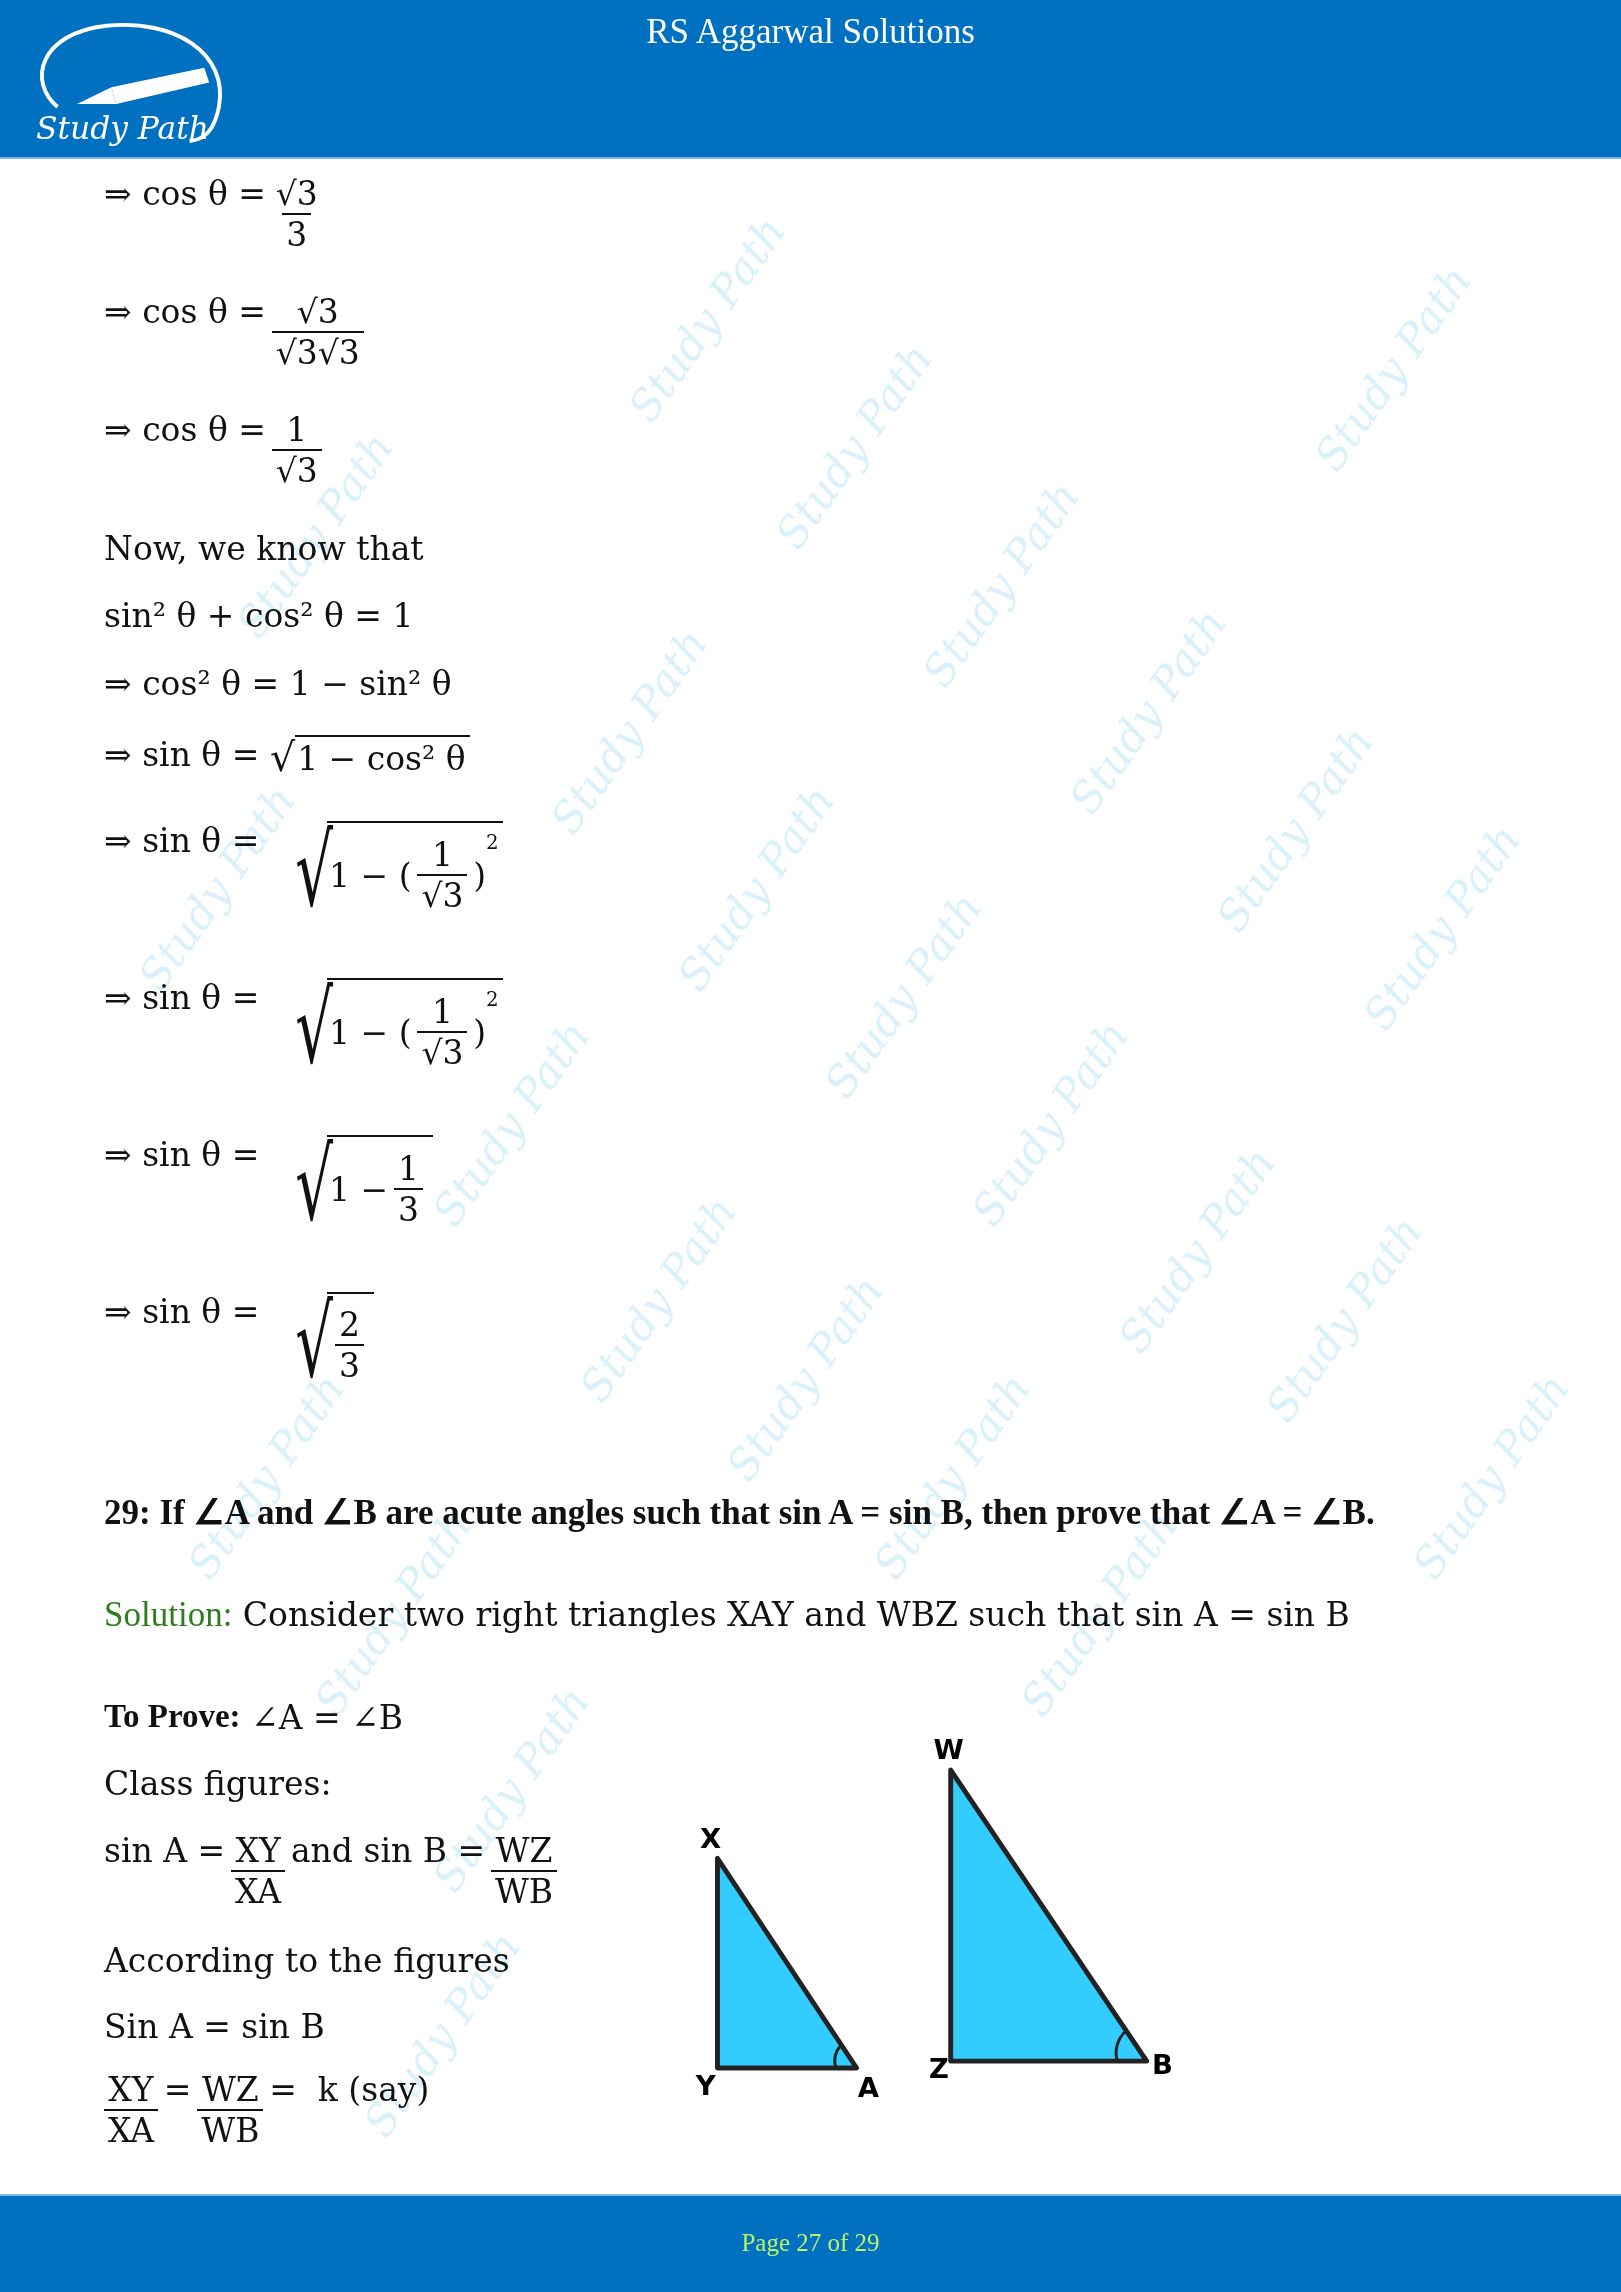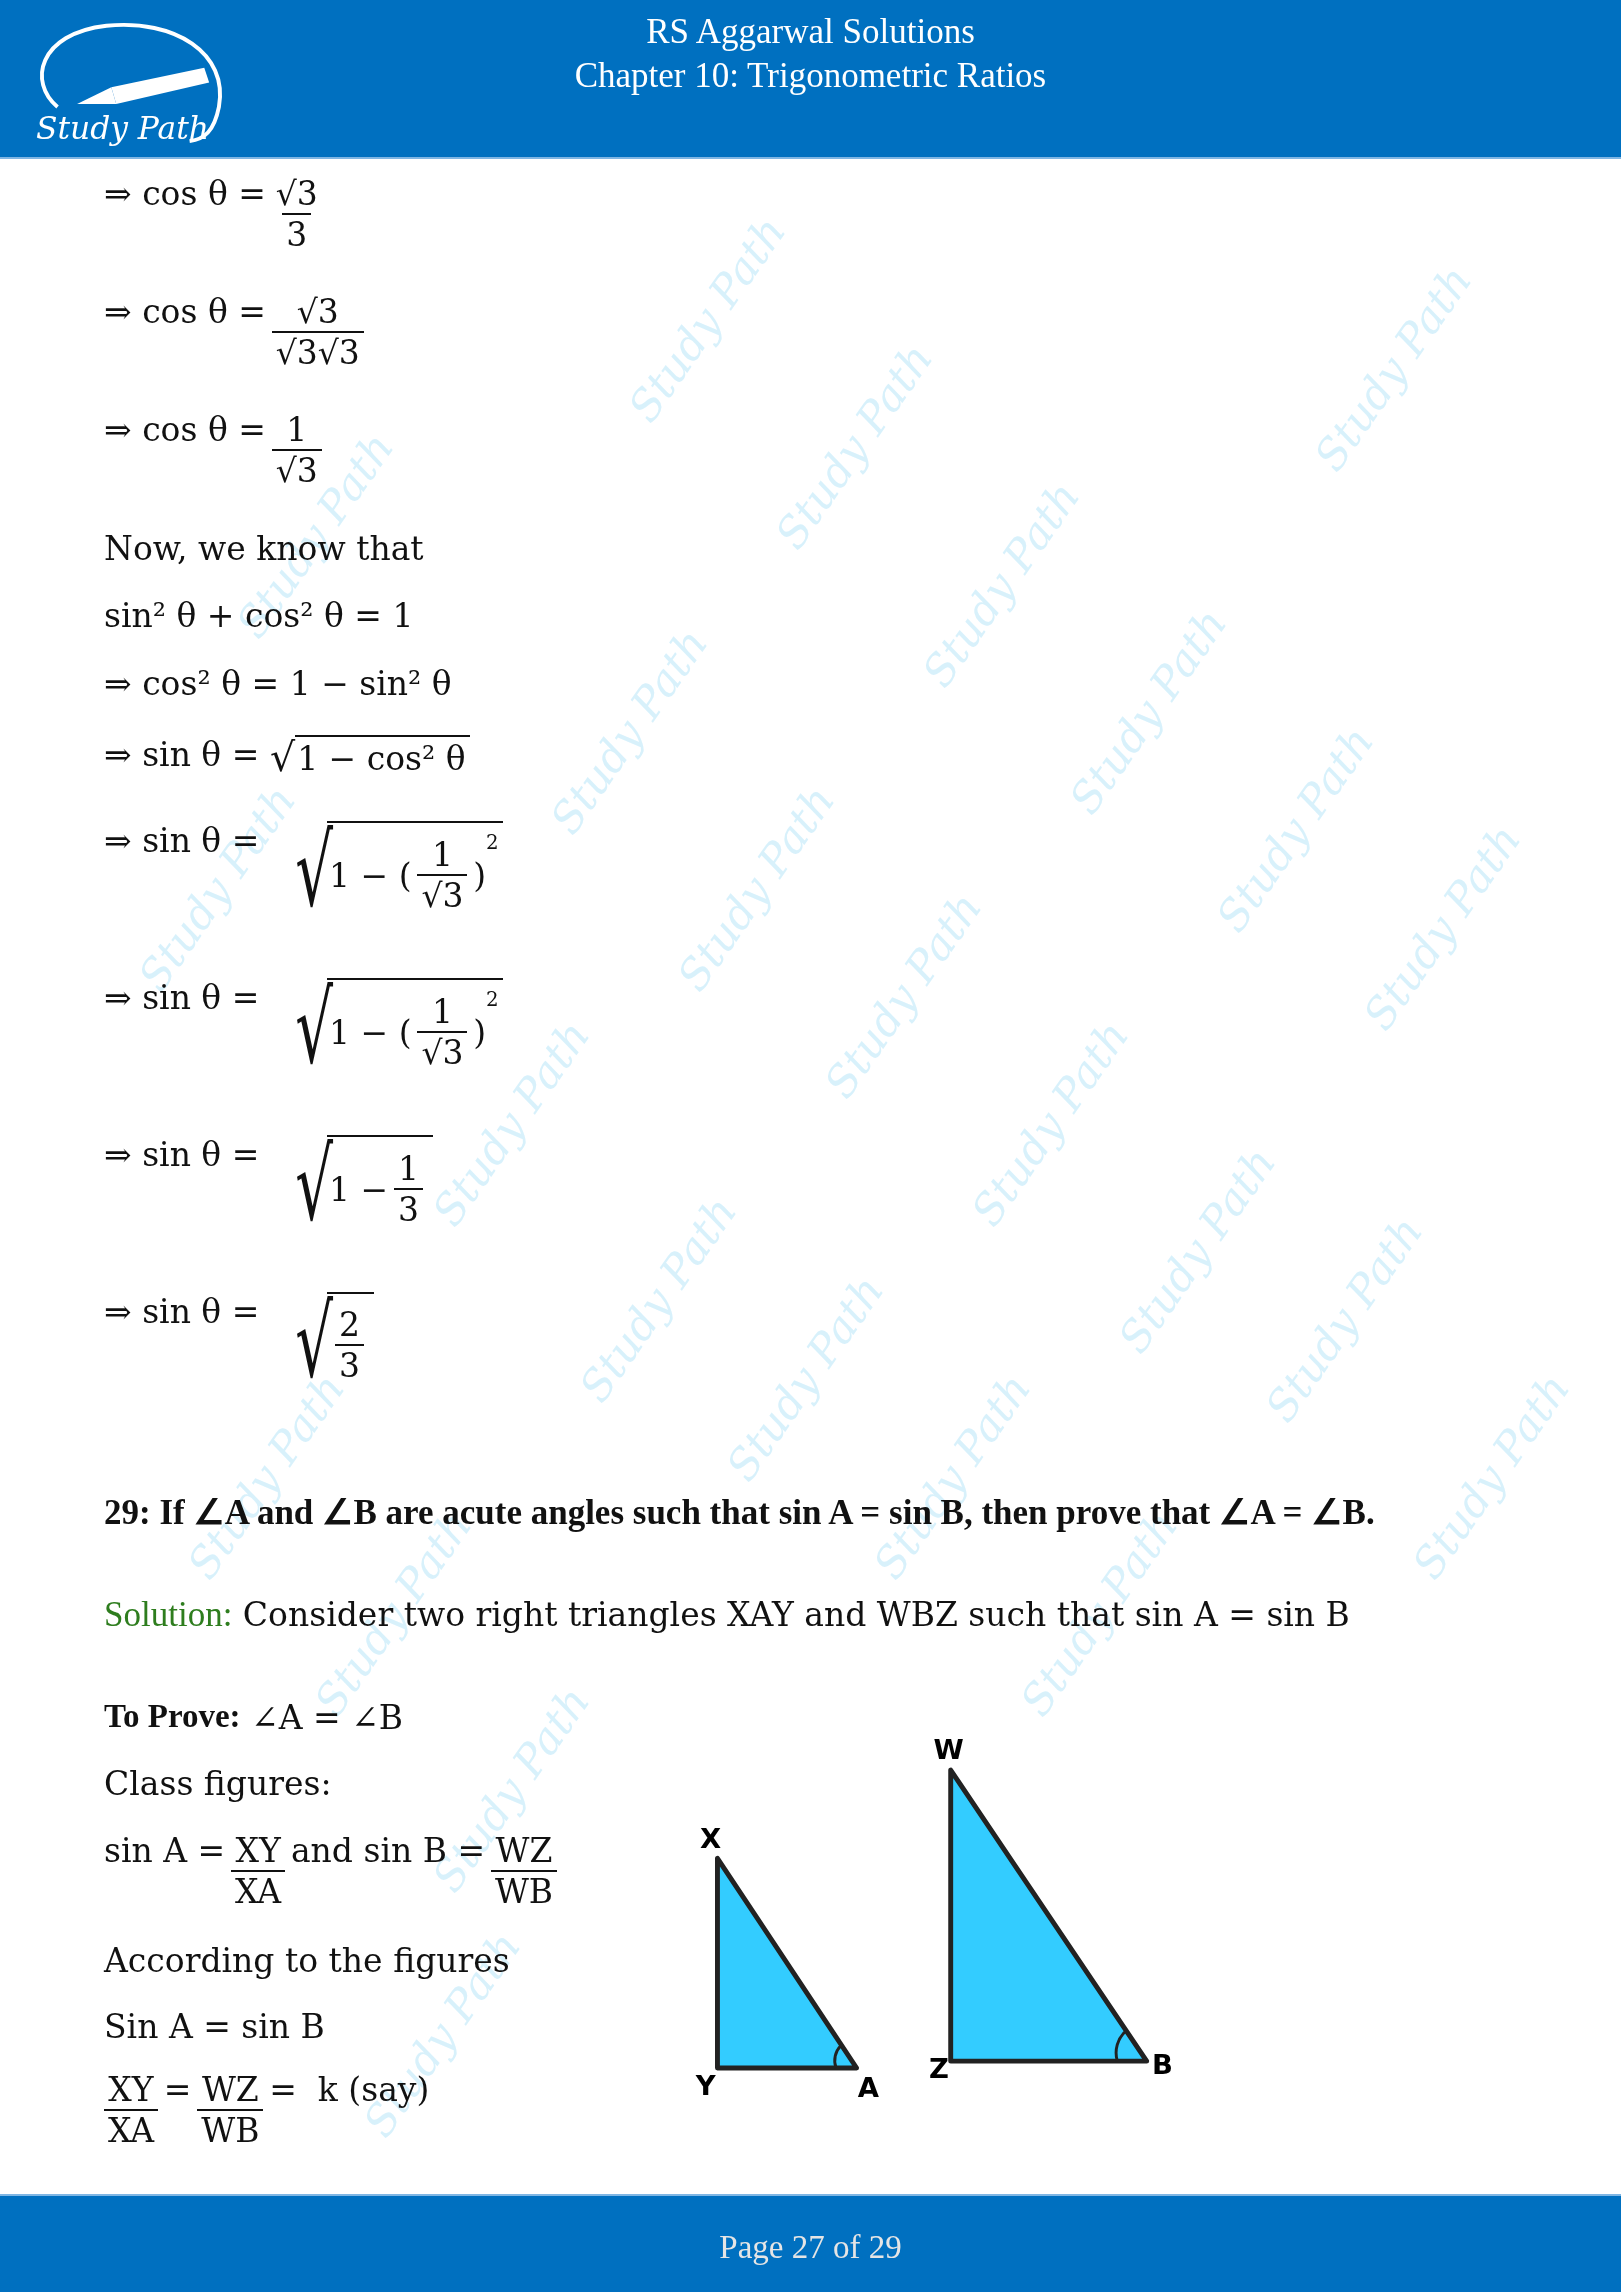--- a/index.html
+++ b/index.html
@@ -5,22 +5,22 @@
   html, body { margin:0; padding:0; }
   body { width:1621px; height:2293px; position:relative; background:#ffffff; overflow:hidden;
          font-family:"DejaVu Serif", serif; color:#111; }
   .header { position:absolute; left:0; top:0; width:1621px; height:157px; background:#0070C0;
             border-bottom:2.9px solid #7fb6e4; }
   .header .titles { position:absolute; left:0; right:0; top:9.8px; text-align:center; color:#fff;
             font-family:"Liberation Serif", serif; font-size:35px; line-height:44px; }
   .logo { position:absolute; left:17.6px; top:13.7px; width:216px; height:135px; }
   .footer { position:absolute; left:0; top:2194px; width:1621px; height:99px; background:#0070C0;
             border-top:2.9px solid #7fb6e4; }
-  .footer .pg { position:absolute; left:0; right:0; top:33px; text-align:center; color:#e5e5e5;
-            font-family:"Liberation Serif", serif; font-size:33px; }
+  .footer .pg { position:absolute; left:0; right:0; top:33px; text-align:center; color:#bef264;
+            font-family:"Liberation Serif", serif; font-size:25px; }
   .watermark { position:absolute; color:#cfeefb; font-family:"DejaVu Serif", serif; font-style:italic;
             font-size:43px; transform:rotate(-55deg); white-space:nowrap; pointer-events:none; opacity:0.8; }
   .content { position:absolute; left:98px; top:0; width:1421px; font-size:33px; }
   .line { position:absolute; left:6px; white-space:nowrap; display:flex; align-items:flex-start; }
   .frac { display:inline-flex; flex-direction:column; align-items:center; vertical-align:middle; margin:0 5.9px; }
   .frac .num { padding:0 3.9px; line-height:39px; }
   .frac .den { padding:0 3.9px; line-height:39px; border-top:2.9px solid #111; }
   .sqrt { display:inline-flex; align-items:stretch; }
   .sqrt .rad { font-size:1.2em; line-height:1; display:flex; align-items:flex-end; }
   .sqrt .under { border-top:2.9px solid #111; padding:2px 3.9px 0 2px; display:inline-flex; align-items:center; }
@@ -36,21 +36,20 @@
 
 <div class="header">
   <svg class="logo" viewBox="0 0 220 138">
     <path d="M40 95 C10 70 20 20 90 12 C160 5 215 40 205 95 C200 120 190 128 175 130" fill="none" stroke="#fff" stroke-width="4"></path>
     <path d="M95 75 L190 55 L195 70 L100 92 Z" fill="#fff"></path>
     <path d="M60 92 L95 75 L100 92 Z" fill="#fff"></path>
     <text x="18" y="128" fill="#fff" font-family="DejaVu Serif, serif" font-style="italic" font-size="32">Study Path</text>
   </svg>
   <div class="titles">
     <div>RS Aggarwal Solutions</div>
-    <div>Chapter 10: Trigonometric Ratios</div>
   </div>
 </div>
 
 <div>
   <div class="watermark" style="left:588px;top:294px">Study Path</div>
   <div class="watermark" style="left:735px;top:421px">Study Path</div>
   <div class="watermark" style="left:1274px;top:343px">Study Path</div>
   <div class="watermark" style="left:196px;top:510px">Study Path</div>
   <div class="watermark" style="left:882px;top:559px">Study Path</div>
   <div class="watermark" style="left:1029px;top:686px">Study Path</div>

